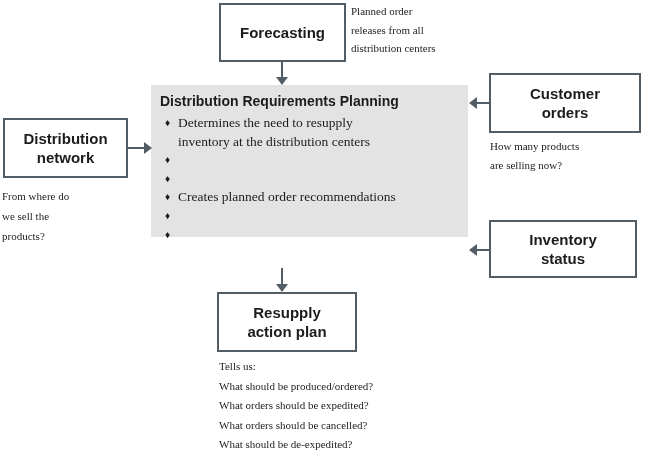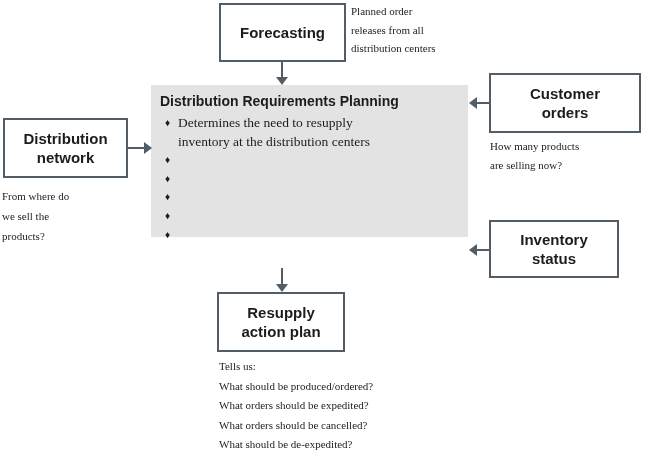--- a/index.html
+++ b/index.html
@@ -28,22 +28,22 @@
     text-align: center;
     font-weight: bold;
     font-size: 15px;
     line-height: 19px;
     white-space: pre-line;
     color: var(--text);
   }
   #box-forecasting          { left: 219px; top: 3px;   width: 127px; height: 59px; }
   #box-distribution-network { left: 3px;   top: 118px; width: 125px; height: 60px; }
   #box-customer-orders      { left: 489px; top: 73px;  width: 152px; height: 60px; }
-  #box-inventory-status     { left: 489px; top: 220px; width: 130px; height: 58px; }
-  #box-resupply             { left: 217px; top: 292px; width: 128px; height: 60px; }
+  #box-inventory-status     { left: 489px; top: 220px; width: 148px; height: 58px; }
+  #box-resupply             { left: 217px; top: 292px; width: 140px; height: 60px; }
 
   .note {
     position: absolute;
     font-size: 11px;
     line-height: 19px;
     white-space: pre-line;
     color: var(--text);
     font-family: Liberation Serif, serif;
   }
   #note-forecasting          { left: 351px; top: 2px;   line-height: 18.5px; }
@@ -150,20 +150,21 @@
 inventory at the distribution centers</span>
       </li>
       <li>
         <span class="diamond">♦</span>
       </li>
       <li>
         <span class="diamond">♦</span>
       </li>
       <li>
         <span class="diamond">♦</span>
+        <span class="btext">Creates planned order recommendations</span>
       </li>
       <li>
         <span class="diamond">♦</span>
       </li>
       <li>
         <span class="diamond">♦</span>
       </li>
     </ul>
   </div>
 

